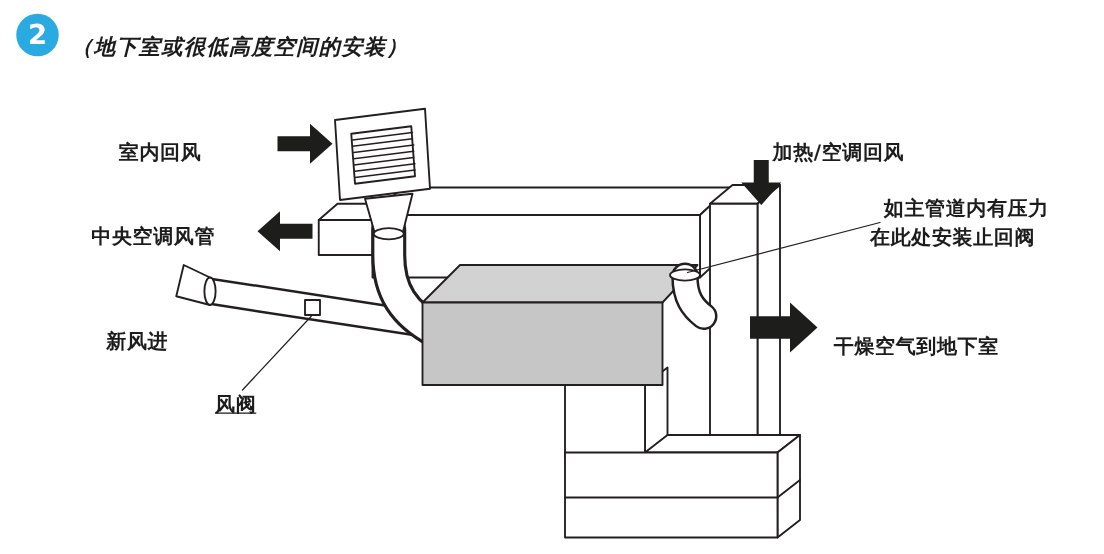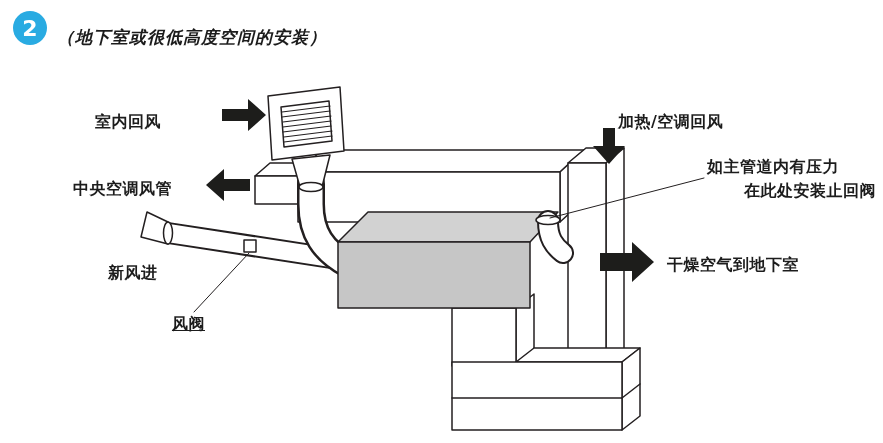--- a/index.html
+++ b/index.html
@@ -130,19 +130,19 @@
     <g stroke="none" fill="#1d1d1b">
       <polygon points="222,109 248,109 248,99 266,115 248,131 248,121 222,121"></polygon>
       <polygon points="250,179 224,179 224,169 206,185 224,201 224,191 250,191"></polygon>
       <polygon points="603,128 615,128 615,146 625,146 609,164 593,146 603,146"></polygon>
       <polygon points="600,253 632,253 632,242 654,262 632,282 632,271 600,271"></polygon>
     </g>
   </svg>
 
   <div class="label" style="left:95px;  top:112px;">室内回风</div>
   <div class="label" style="left:45px;  top:179px;margin-left:28px;">中央空调风管</div>
-  <div class="label" style="left:108px; top:263px;">新风进</div>
+  <div class="label" style="left:85px; top:263px;">新风进</div>
   <div class="label" style="left:172px; top:314px;text-decoration:underline;">风阀</div>
   <div class="label" style="left:618px; top:112px;text-align:center;">加热/空调回风</div>
   <div class="label" style="left:707px; top:157px;">如主管道内有压力</div>
-  <div class="label" style="left:744px; top:181px;font-family:Liberation Serif, serif;">在此处安装止回阀</div>
-  <div class="label" style="left:667px; top:255px;">干燥空气到地下室</div>
+  <div class="label" style="left:696px; top:181px;font-family:Liberation Serif, serif;">在此处安装止回阀</div>
+  <div class="label" style="left:667px; top:267px;">干燥空气到地下室</div>
 </div>
 
 </body></html>

